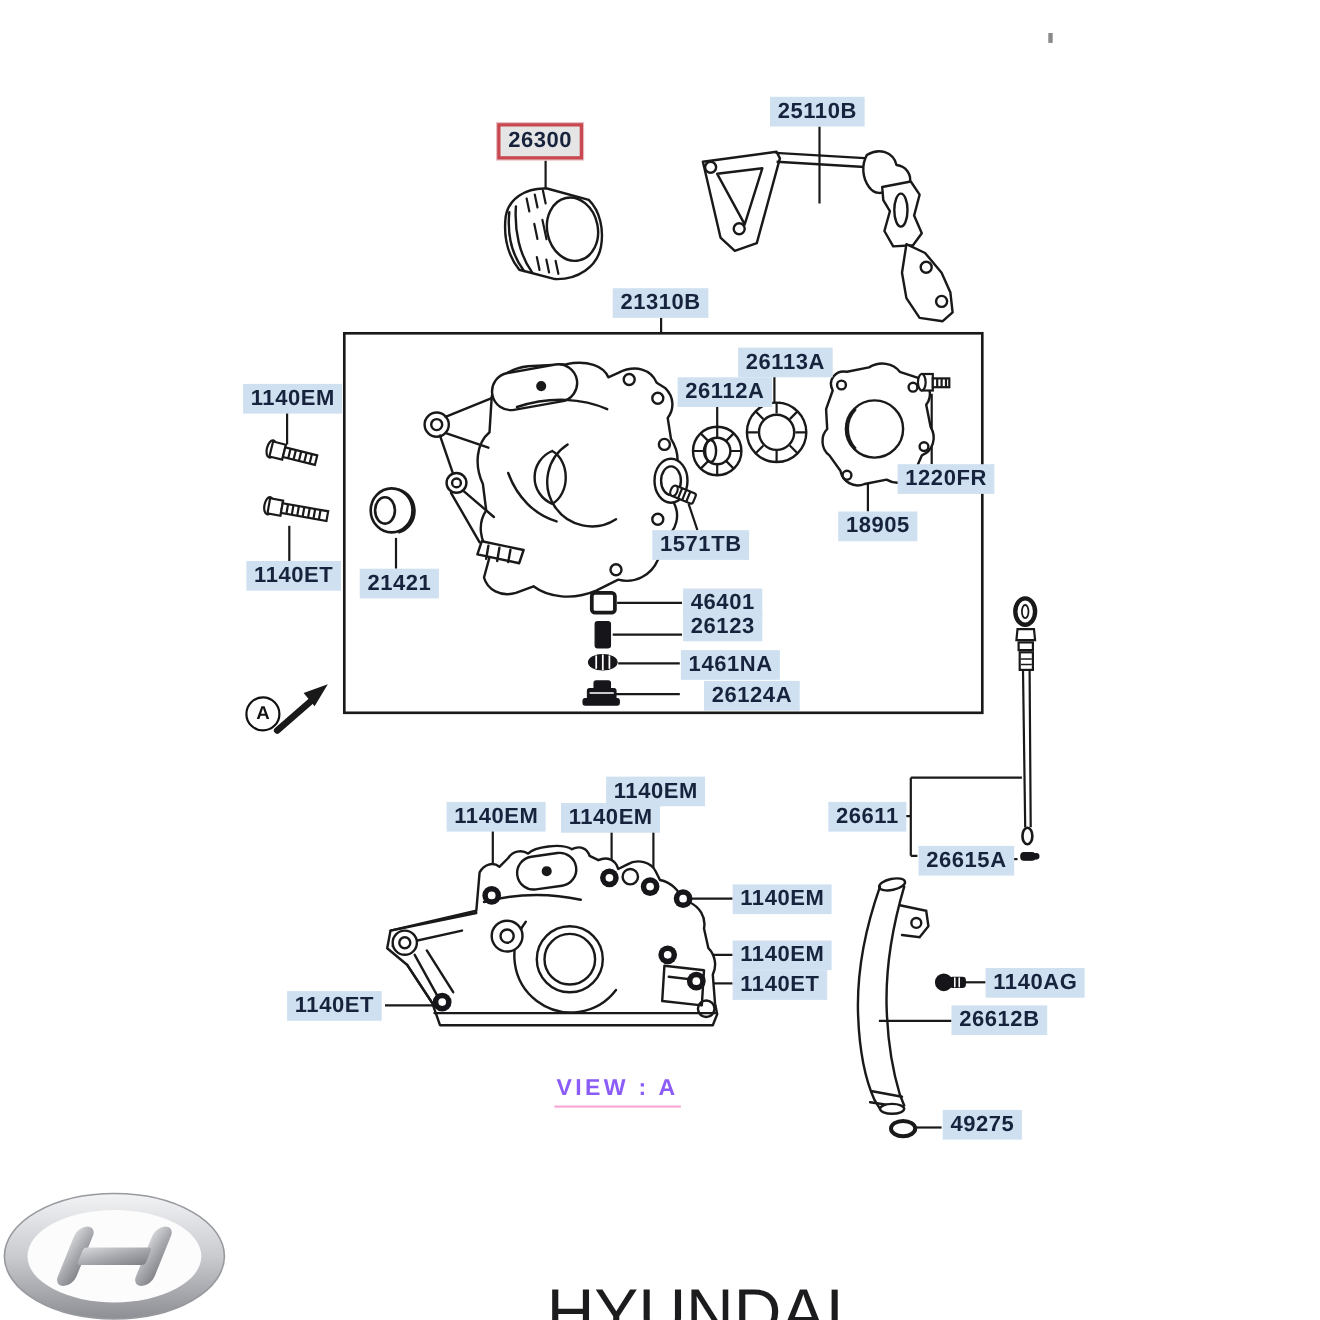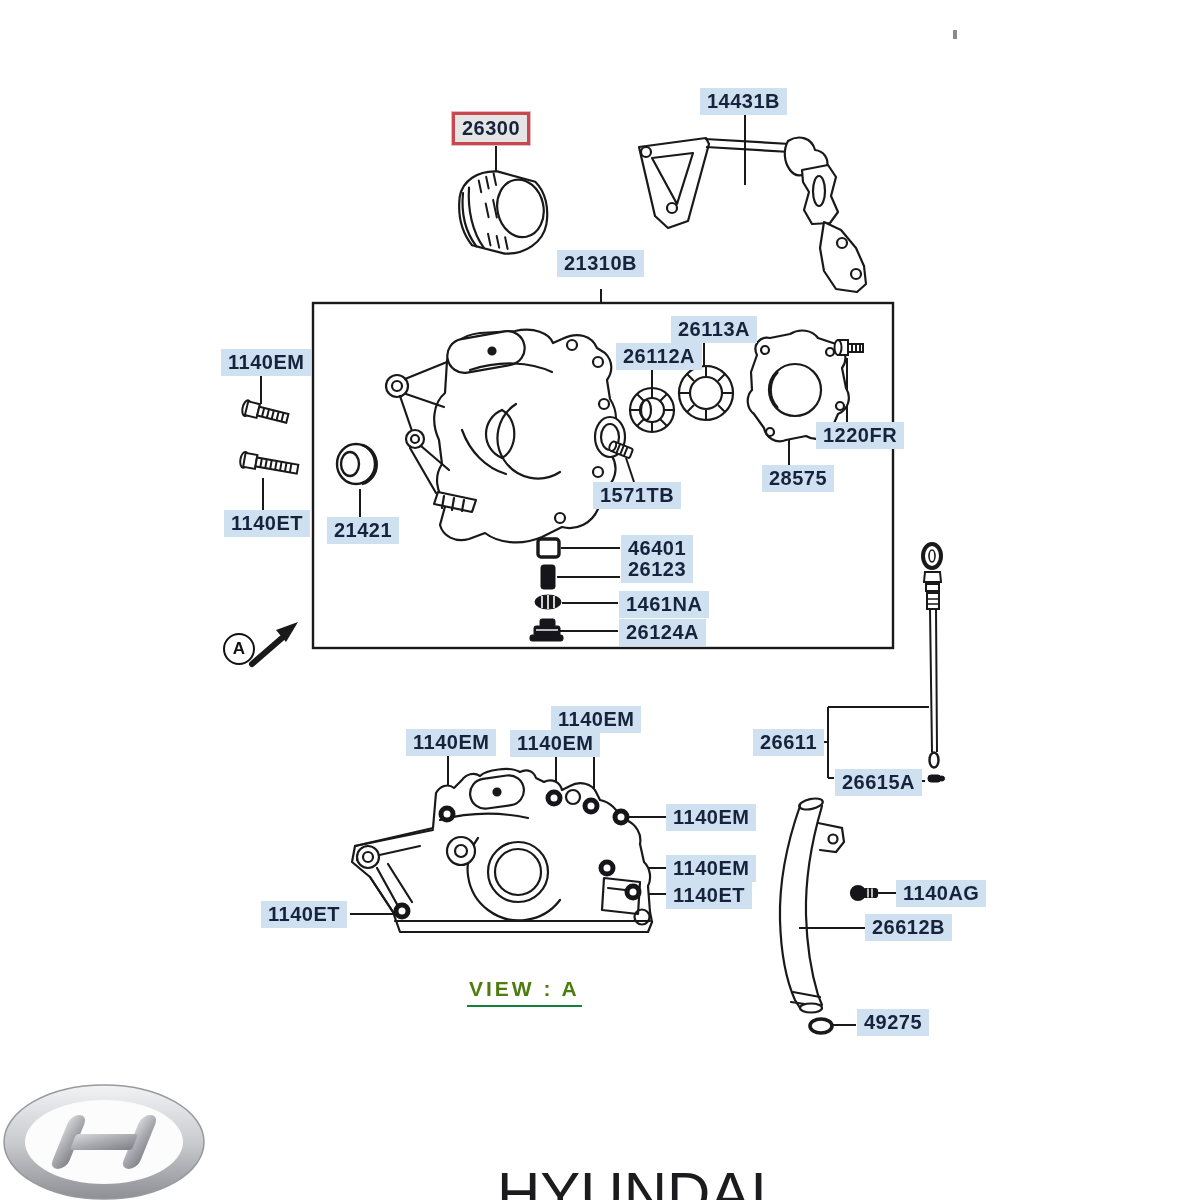--- a/index.html
+++ b/index.html
@@ -6,23 +6,23 @@
   .stage{position:relative;width:1200px;height:1200px;background:#ffffff;overflow:hidden;
          font-family:"Liberation Sans",sans-serif;}
   svg.art{position:absolute;left:0;top:0;width:1200px;height:1200px;}
   .plabel{position:absolute;background:#cfe0f0;color:#17233c;
           font:600 20px/1.15 "Liberation Sans",sans-serif;
           padding:2px 7px;white-space:nowrap;letter-spacing:0.5px;}
   .plabel.hl{border:3px solid #c9474f;background:#e5e5e5;box-shadow:0 0 0 1px #e8b9bd;}
   .amarker{position:absolute;left:223px;top:633px;width:28px;height:28px;border:2px solid #111;
            border-radius:50%;color:#111;font:700 17px/28px "Liberation Sans",sans-serif;
            text-align:center;background:#fff;}
-  .viewcap{position:absolute;left:467px;top:976px;color:#4d7c0f;
+  .viewcap{position:absolute;left:504px;top:976px;color:#8b5cf6;
            font:600 21px/1.2 "Liberation Sans",sans-serif;letter-spacing:3px;
-           border-bottom:2px solid #15803d;padding:0 2px 4px 2px;}
+           border-bottom:2px solid #f9a8d4;padding:0 2px 4px 2px;}
   .brandtext{position:absolute;left:497px;top:1164px;color:#1c1c1e;
              font:400 60px/1.0 "Liberation Sans",sans-serif;letter-spacing:0px;
              white-space:nowrap;display:flex;gap:20px;}
 </style>
 </head>
 <body>
 
 <div class="stage">
 
 <svg class="art" viewBox="0 0 1200 1200">
@@ -282,35 +282,35 @@
     <ellipse cx="104" cy="1142" rx="100" ry="57" fill="url(#gring)" stroke="#97999e" stroke-width="1.5"></ellipse>
     <ellipse cx="104" cy="1142" rx="79" ry="42" fill="#fcfcfd"></ellipse>
     <g transform="translate(104,1142) skewX(-22)" fill="url(#gH)">
       <rect x="-44" y="-27" width="17" height="54" rx="8.5"></rect>
       <rect x="27" y="-27" width="17" height="54" rx="8.5"></rect>
       <rect x="-31" y="-8" width="62" height="16" rx="3"></rect>
     </g>
   </g>
 </svg>
 
-<div class="plabel" style="left:700px;top:88px">14431B</div>
+<div class="plabel" style="left:700px;top:88px">25110B</div>
 <div class="plabel hl" style="left:452px;top:112px">26300</div>
-<div class="plabel" style="left:557px;top:250px">21310B</div>
+<div class="plabel" style="left:557px;top:262px">21310B</div>
 <div class="plabel" style="left:221px;top:349px">1140EM</div>
 <div class="plabel" style="left:616px;top:343px">26112A</div>
 <div class="plabel" style="left:671px;top:316px">26113A</div>
 <div class="plabel" style="left:816px;top:422px">1220FR</div>
-<div class="plabel" style="left:762px;top:465px">28575</div>
+<div class="plabel" style="left:762px;top:465px">18905</div>
 <div class="plabel" style="left:593px;top:482px">1571TB</div>
 <div class="plabel" style="left:224px;top:510px">1140ET</div>
 <div class="plabel" style="left:327px;top:517px">21421</div>
 <div class="plabel" style="left:621px;top:535px">46401</div>
 <div class="plabel" style="left:621px;top:556px">26123</div>
 <div class="plabel" style="left:619px;top:591px">1461NA</div>
-<div class="plabel" style="left:619px;top:619px">26124A</div>
+<div class="plabel" style="left:640px;top:619px">26124A</div>
 <div class="plabel" style="left:406px;top:729px">1140EM</div>
 <div class="plabel" style="left:510px;top:730px">1140EM</div>
 <div class="plabel" style="left:551px;top:706px">1140EM</div>
 <div class="plabel" style="left:666px;top:804px">1140EM</div>
 <div class="plabel" style="left:666px;top:855px">1140EM</div>
 <div class="plabel" style="left:666px;top:882px">1140ET</div>
 <div class="plabel" style="left:261px;top:901px">1140ET</div>
 <div class="plabel" style="left:753px;top:729px">26611</div>
 <div class="plabel" style="left:835px;top:769px">26615A</div>
 <div class="plabel" style="left:896px;top:880px">1140AG</div>

